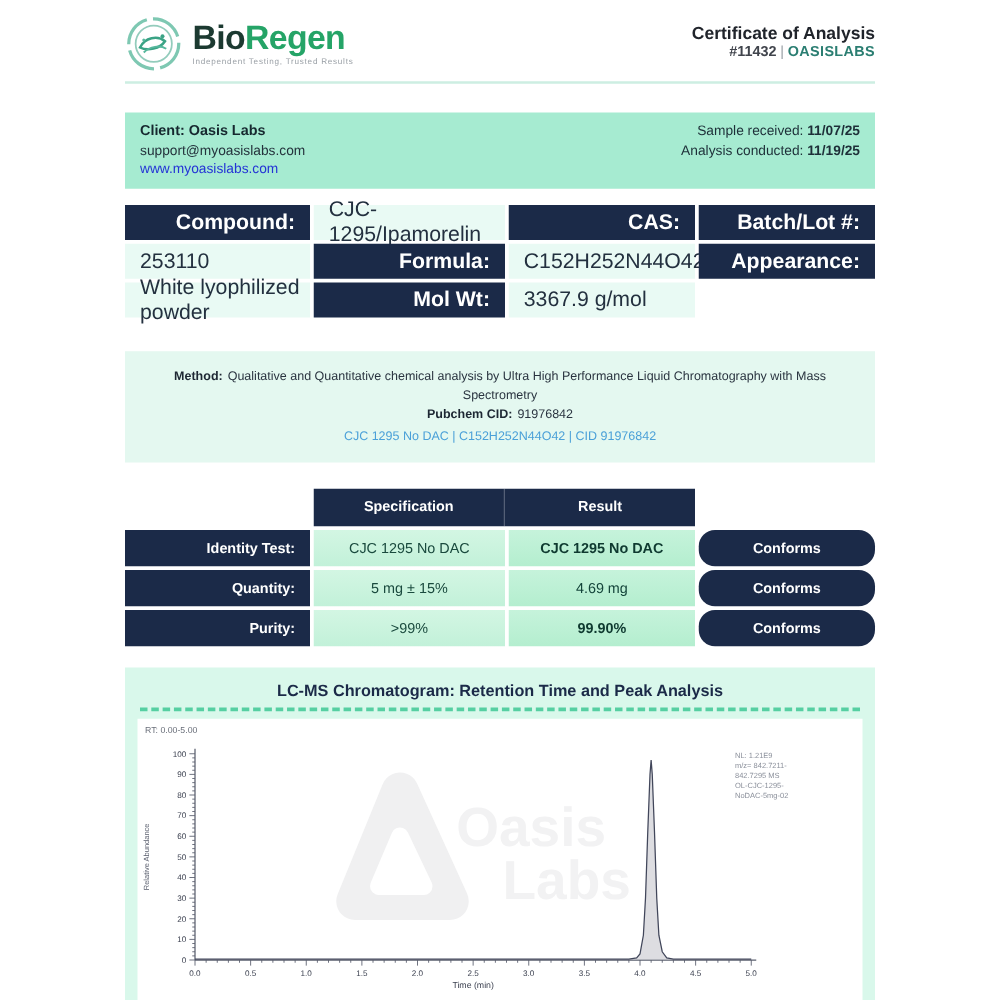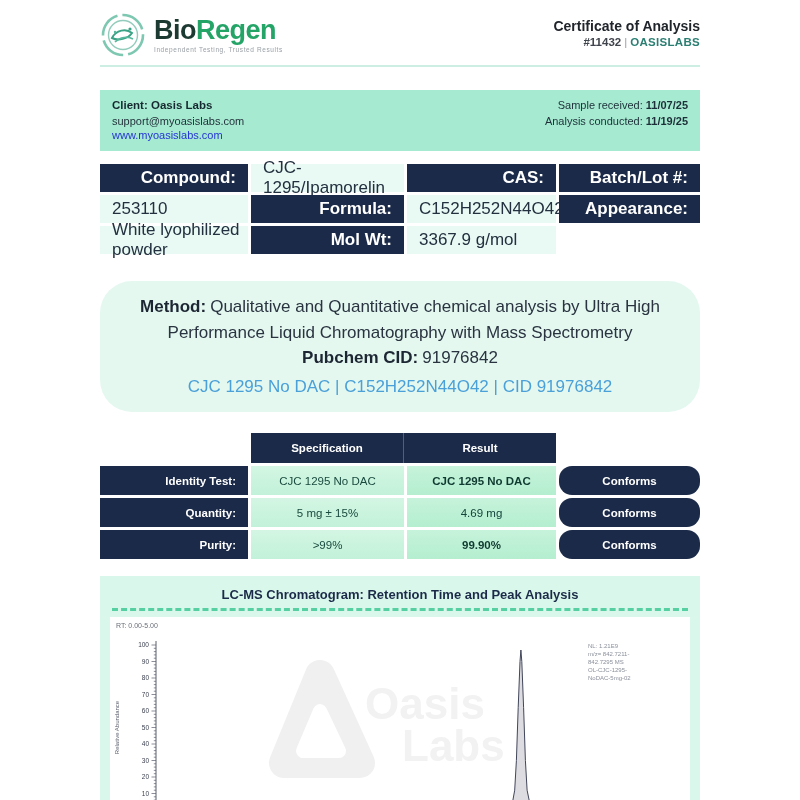--- a/index.html
+++ b/index.html
@@ -30,21 +30,21 @@
   .client-right { font-size: 11px; text-align: right; line-height: 1.45; color: #1d2f38; }
   .client-right b { font-weight: bold; }
 
   
   .compound-grid { margin-top: 13px; display: grid; grid-template-columns: 148px 153px 149px 141px; gap: 3px; }
   .cell { height: 28px; display: flex; align-items: center; font-size: 17px; }
   .cell.label { background: #1b2a48; color: #ffffff; justify-content: flex-end; padding-right: 12px; font-weight: 600; }
   .cell.value { background: #e9faf4; color: #23303f; padding-left: 12px; }
 
   
-  .method-box { margin-top: 27px; background: #e4f8f0; padding: 13px 38px; text-align: center; font-size: 17px; line-height: 1.5; color: #2a3440; border-radius: 32px; }
+  .method-box { margin-top: 27px; background: #e4f8f0; padding: 13px 38px; text-align: center; font-size: 10px; line-height: 1.5; color: #2a3440; }
   .method-box .b { font-weight: bold; color: #1d2733; margin-right: 4px; }
   .method-link { display: block; margin-top: 3px; color: #4aa0d8; cursor: pointer; }
 
   
   .results-grid { margin-top: 21px; display: grid; grid-template-columns: 148px 153px 149px 141px; gap: 3px; }
   .r-head-spacer { background: transparent; height: 30px; }
   .r-head { grid-column: 2 / span 2; background: #1b2a48; height: 30px; display: flex; }
   .r-head > div { flex: 1; display: flex; align-items: center; justify-content: center; color: #fff; font-weight: bold; font-size: 11.5px; }
   .r-head > div + div { border-left: 1px solid rgba(255,255,255,0.25); }
   .r-cell { height: 29px; display: flex; align-items: center; font-size: 11.5px; }

